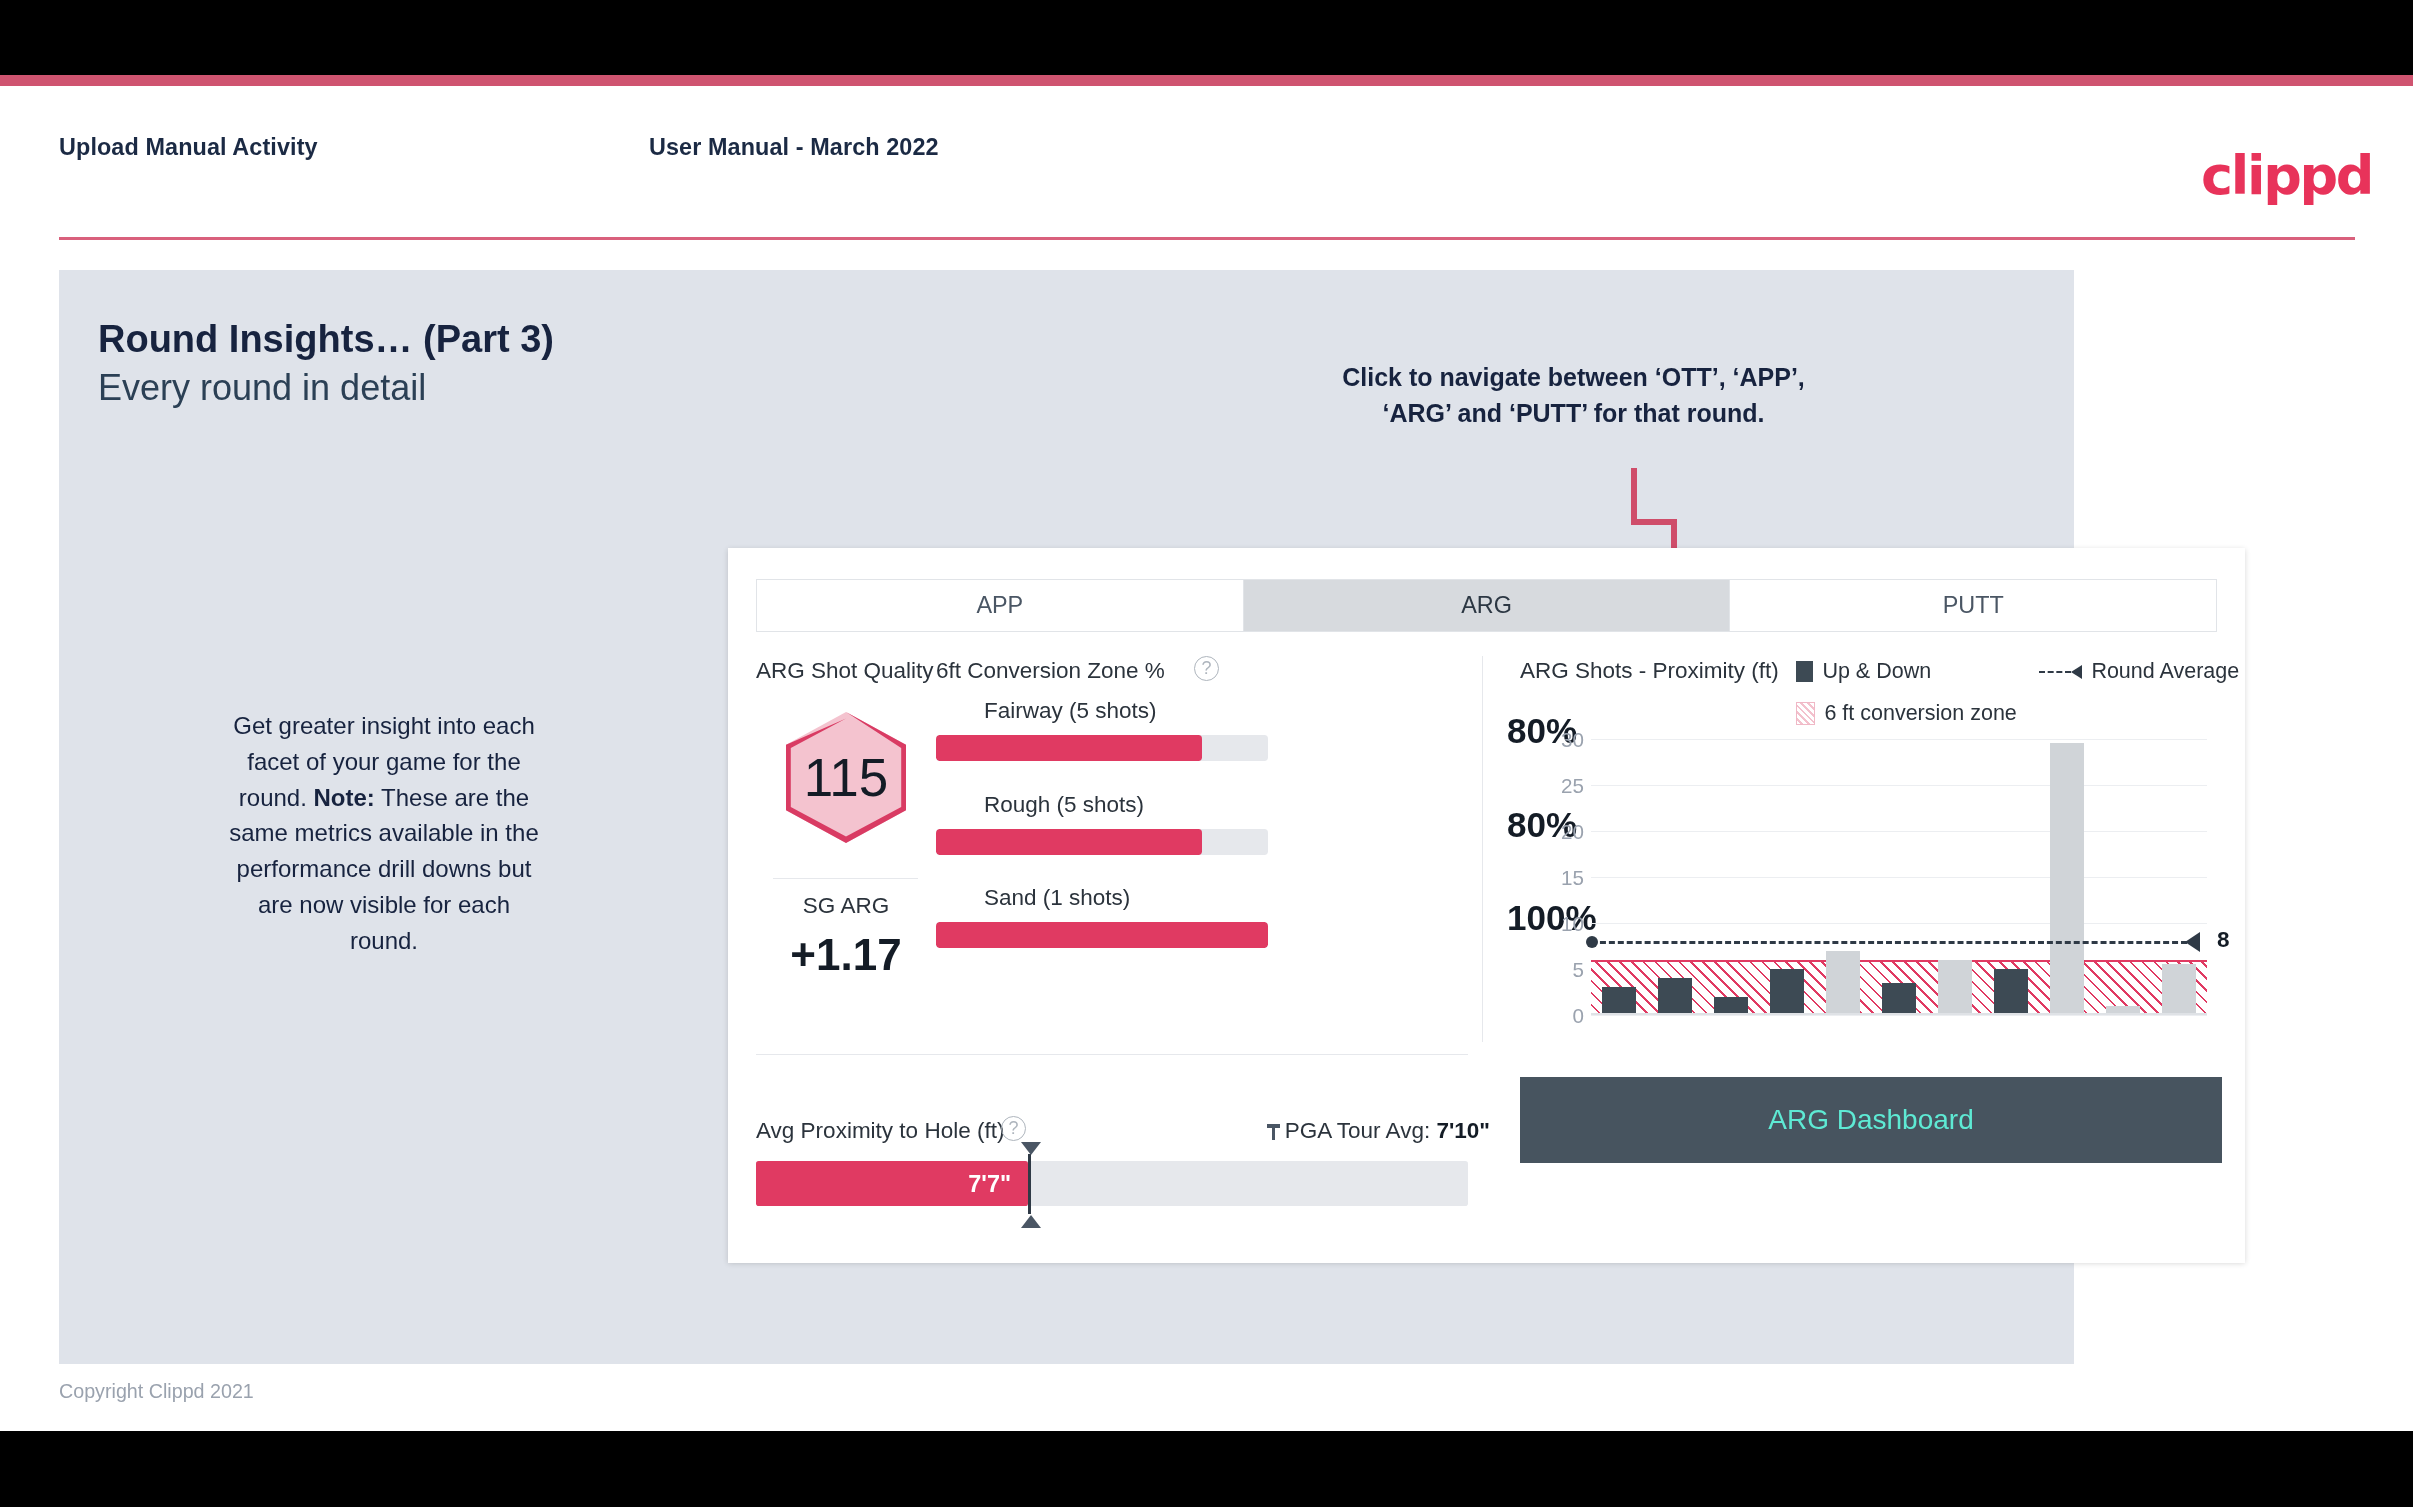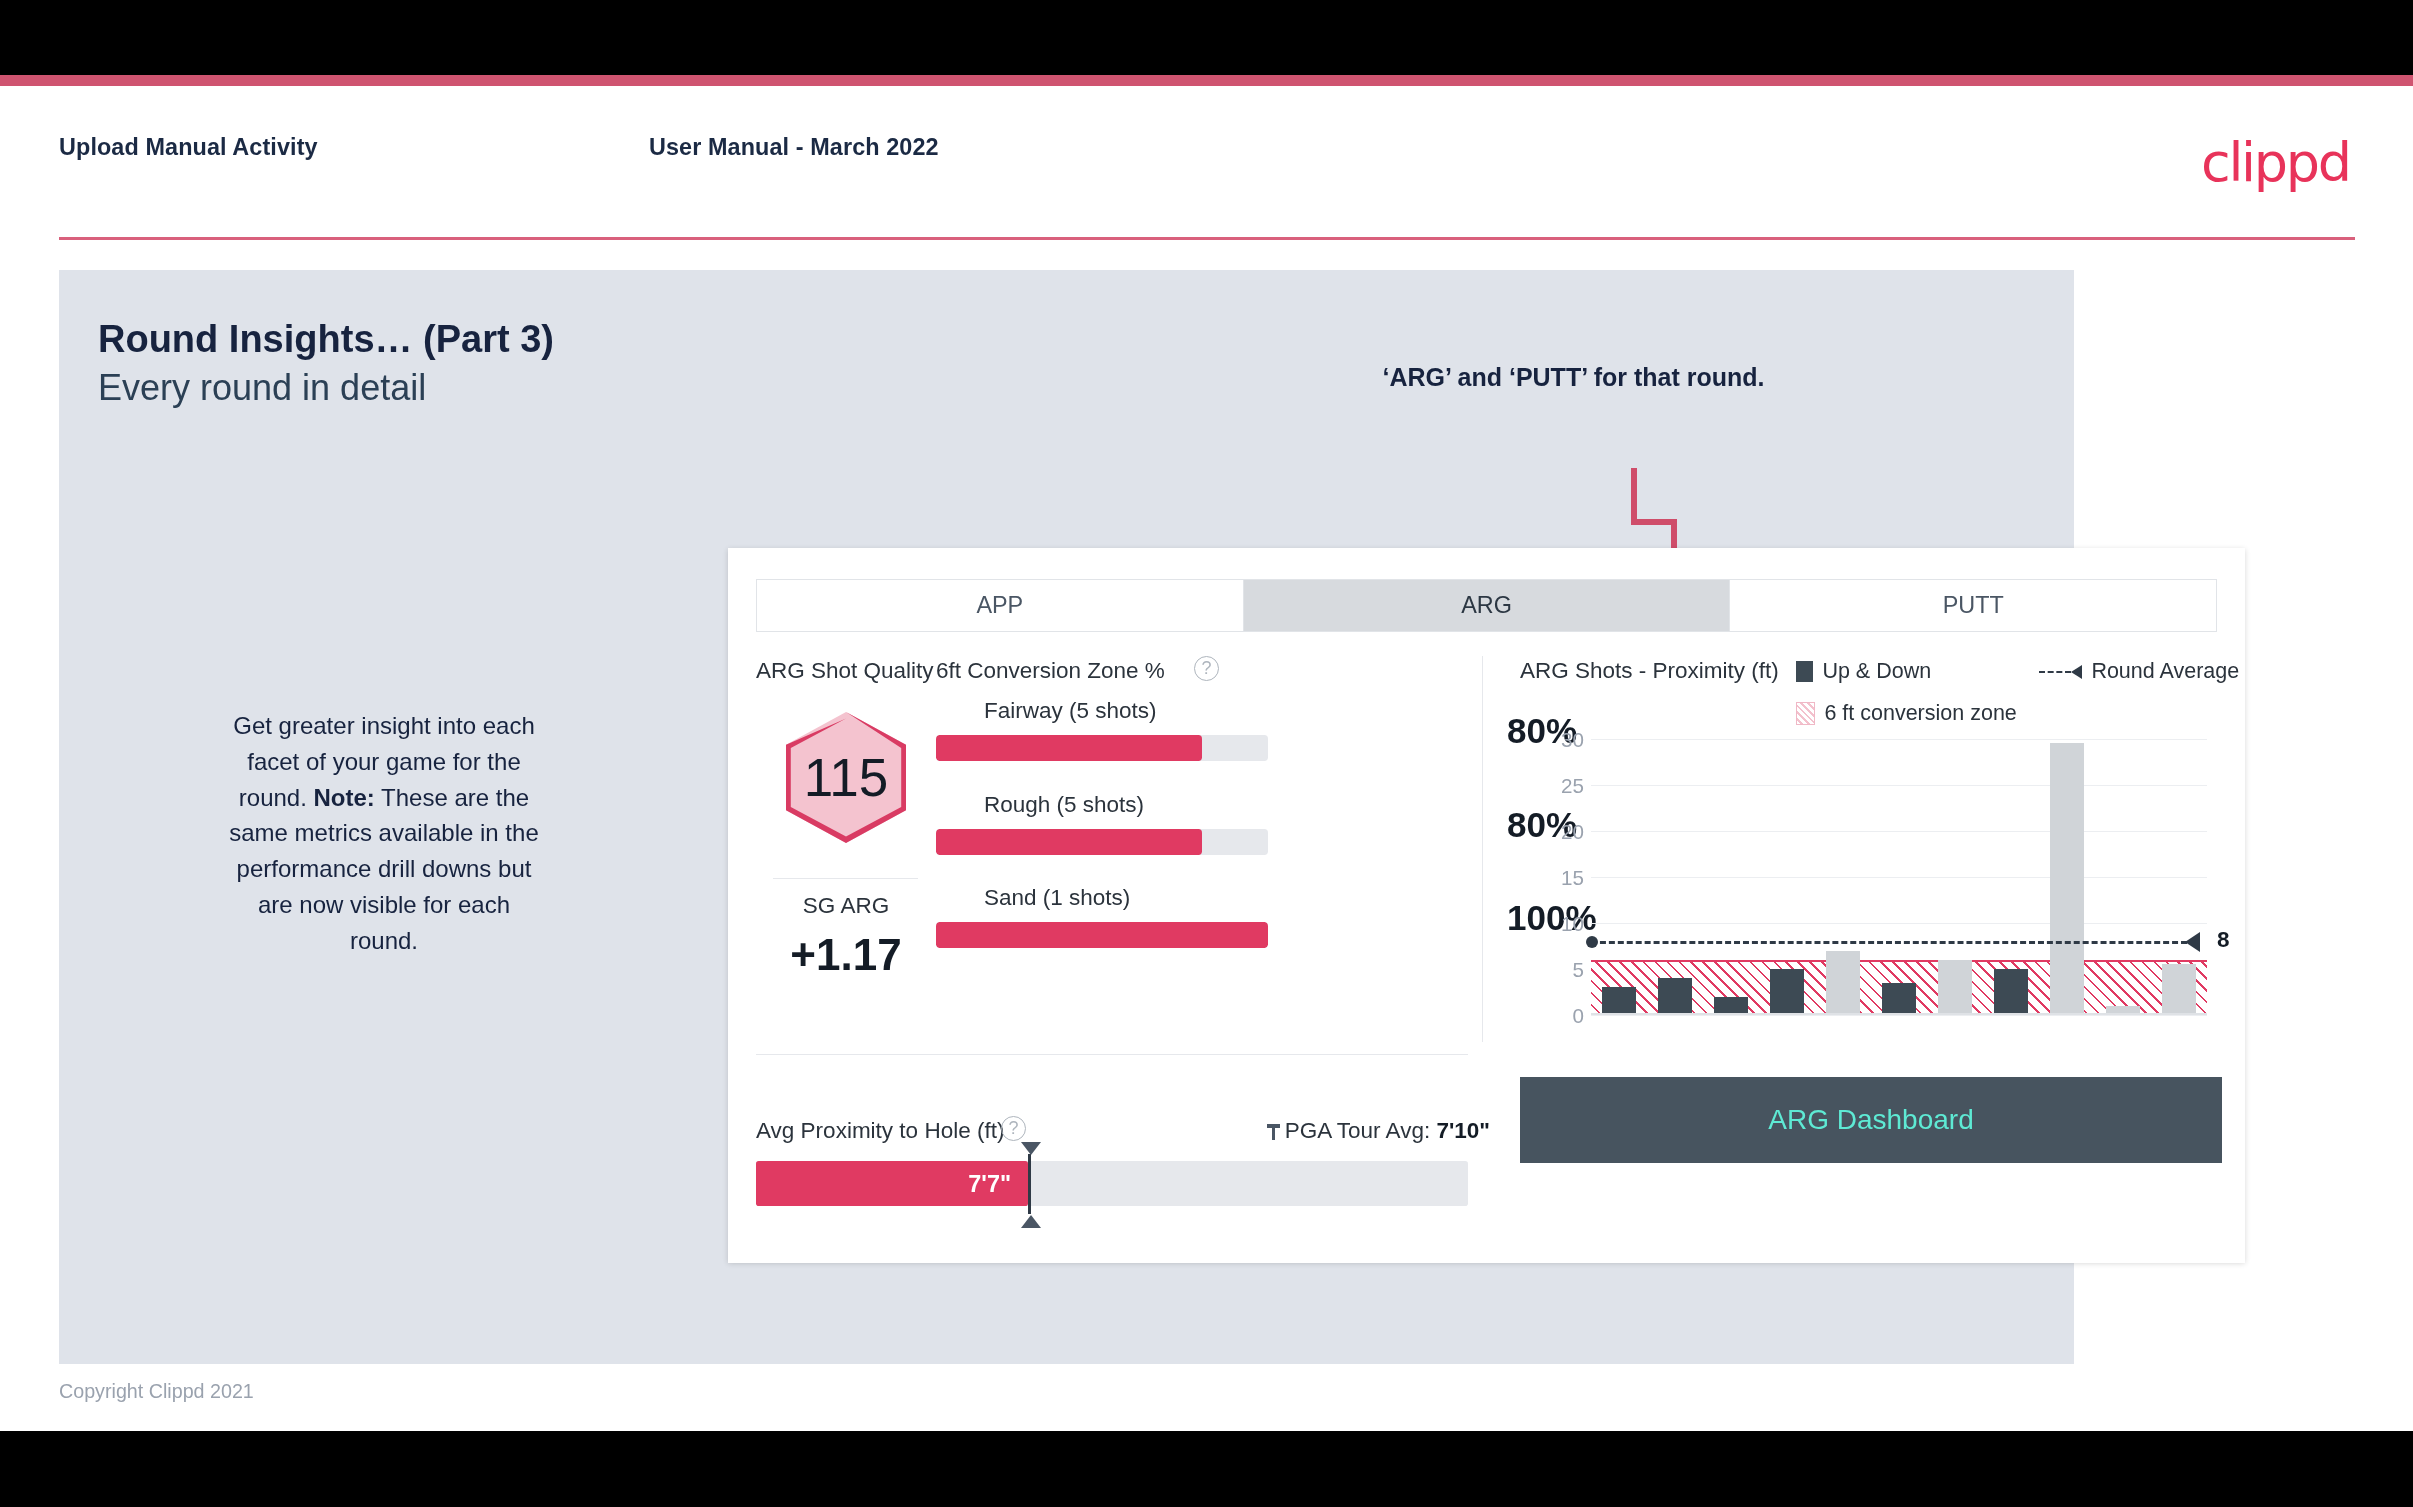--- a/index.html
+++ b/index.html
@@ -17,21 +17,21 @@
 
   
   .slide{position:absolute;left:0;top:86px;width:2413px;height:1345px;background:#fff;}
 
   
   .hdr-item{position:absolute;color:#1b2a44;font-size:23.4px;font-weight:700;letter-spacing:0.1px;}
   #hdr-left{left:59px;top:134px;}
   #hdr-center{left:649px;top:134px;}
   .hdr-rule{position:absolute;left:59px;top:237px;width:2296px;height:2.8px;background:#d9607c;}
 
-  .logo{position:absolute;left:2201px;top:136px;color:#e8335a;font-size:54px;font-weight:400;
+  .logo{position:absolute;left:2201px;top:149px;color:#e8335a;font-size:54px;font-weight:700;
         letter-spacing:-2.3px;line-height:1;font-family:"DejaVu Sans",sans-serif;}
 
   
   .panel{position:absolute;left:59px;top:270px;width:2015px;height:1094px;background:#dfe3ea;}
 
   .ttl1{position:absolute;left:98px;top:318px;color:#17233f;font-size:38px;font-weight:700;}
   .ttl2{position:absolute;left:98px;top:367px;color:#2b4055;font-size:36px;font-weight:400;}
 
   
   .callout{position:absolute;left:1274px;top:360px;width:599px;text-align:center;
@@ -171,20 +171,21 @@
   <div class="hdr-item" id="hdr-center">User Manual - March 2022</div>
   <div class="logo">clippd</div>
   <div class="hdr-rule"></div>
 
   <div class="panel"></div>
 
   <div class="ttl1">Round Insights… (Part 3)</div>
   <div class="ttl2">Every round in detail</div>
 
   <div class="callout">
+    <div>Click to navigate between ‘OTT’, ‘APP’,</div>
     <div>‘ARG’ and ‘PUTT’ for that round.</div>
   </div>
   <div class="arr-v1"></div>
   <div class="arr-h"></div>
   <div class="arr-v2"></div>
   <div class="arr-head"></div>
 
   <div class="para">
     <span>Get greater insight into each facet of your game for the round. </span><b>Note:</b><span> These are the same metrics available in the performance drill downs but are now visible for each round.</span>
   </div>

